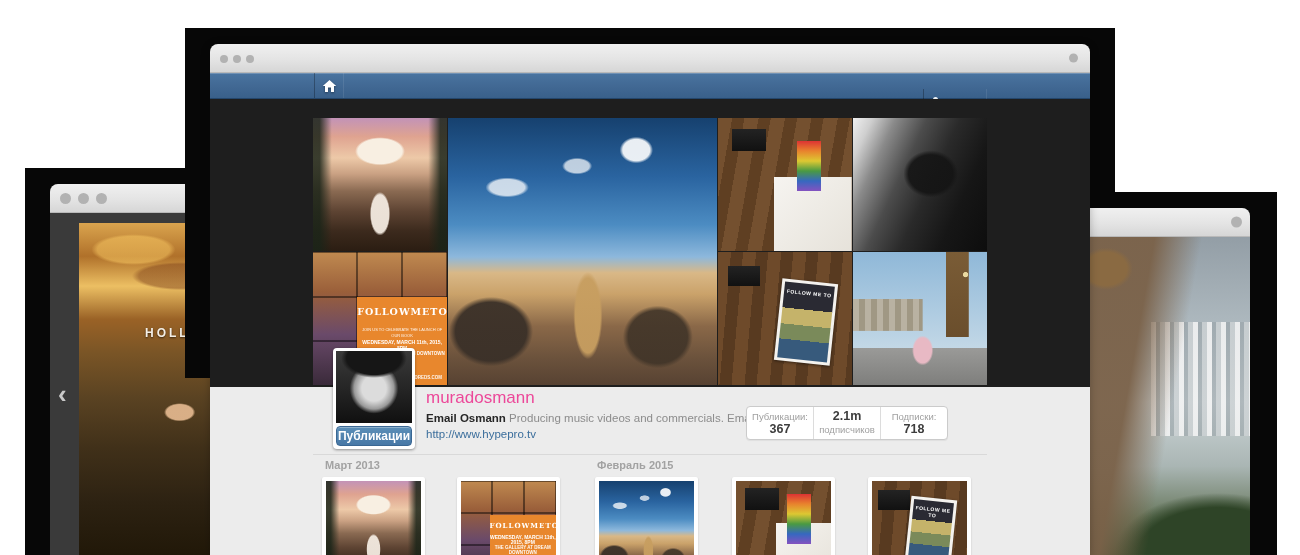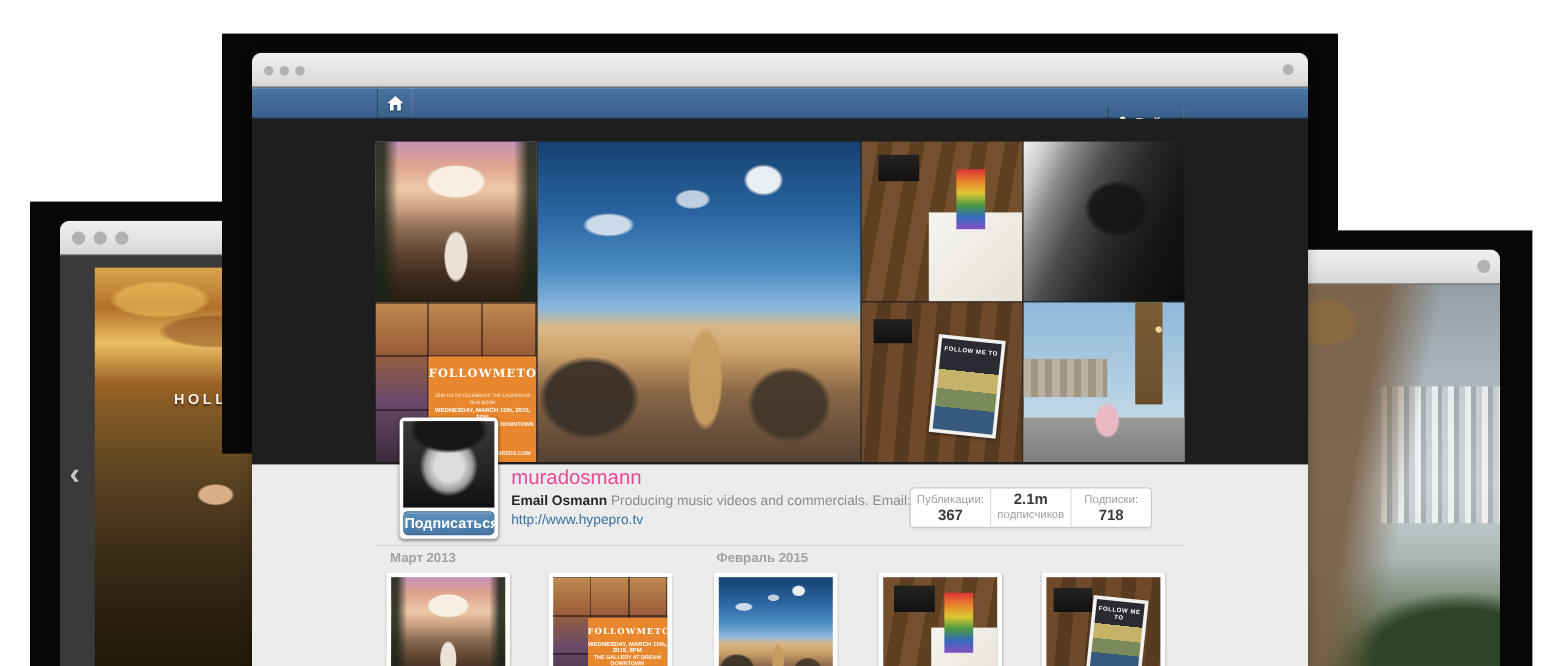--- a/index.html
+++ b/index.html
@@ -163,21 +163,21 @@
               border-radius:4px;background:linear-gradient(180deg,#5b8fb8 0%,#4878a6 100%);
               color:#fff;font-weight:bold;font-size:12px;text-align:center;line-height:18px;
               cursor:pointer;box-shadow:inset 0 1px 0 rgba(255,255,255,.3);
               font-family:"Liberation Sans", sans-serif;}
   #username{position:absolute;left:216px;top:344px;font-size:17px;color:#ec4899;}
   #bio-line{position:absolute;left:216px;top:368px;width:348px;font-size:11.5px;color:#8c8c8c;
             white-space:nowrap;overflow:hidden;}
   #bio-name{font-weight:bold;color:#262626;}
   #website{position:absolute;left:216px;top:384px;font-size:11.5px;color:#3b6e9c;
            text-decoration:none;cursor:pointer;}
-  #stats-box{position:absolute;left:548px;top:362px;width:200px;height:32px;background:#fff;
+  #stats-box{position:absolute;left:536px;top:362px;width:200px;height:32px;background:#fff;
              border:1px solid #cbcbcb;border-radius:4px;display:flex;box-shadow:0 1px 1px rgba(0,0,0,.06);}
   .stat-cell{flex:1;display:flex;flex-direction:column;align-items:center;justify-content:center;
              line-height:13px;}
   .stat-cell + .stat-cell{border-left:1px solid #dcdcdc;}
   .stat-lbl{font-size:9.5px;color:#a0a0a0;}
   .stat-val{font-size:12.5px;font-weight:bold;color:#3d3d3d;}
   #feed-divider{position:absolute;left:103px;top:410px;width:674px;height:1px;background:#d9d9d9;}
   .month-label{position:absolute;top:415px;font-size:11px;font-weight:bold;color:#a2a2a2;}
 
   
@@ -268,21 +268,21 @@
             <span class="mini-caption">FOLLOW ME TO</span>
           </div>
         </div>
       </div>
       <div class="tile ph-bw" style="grid-column:4;grid-row:1;"></div>
       <div class="tile ph-bigben" style="grid-column:4;grid-row:2;"></div>
     </div>
 
     <div id="avatar-card">
       <div id="avatar-photo"></div>
-      <div id="follow-btn">Подписаться</div>
+      <div id="follow-btn">Публикации</div>
     </div>
 
     <div id="username">muradosmann</div>
     <div id="bio-line">
       <span id="bio-name">Email Osmann</span>
       <span>Producing music videos and commercials. Email: one@muradosmann</span>
     </div>
     <a id="website">http://www.hypepro.tv</a>
 
     <div id="stats-box">

